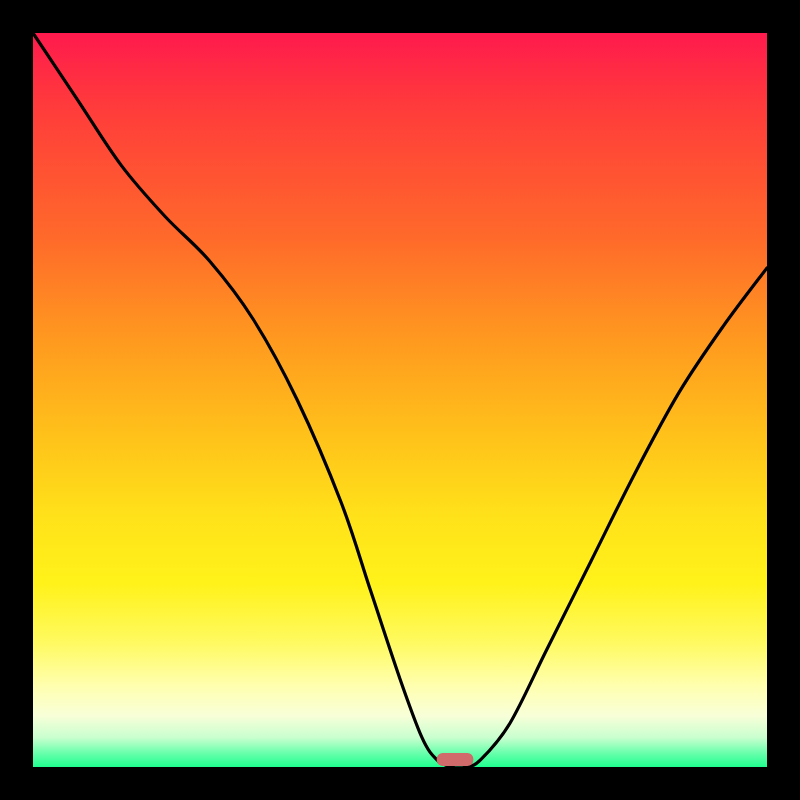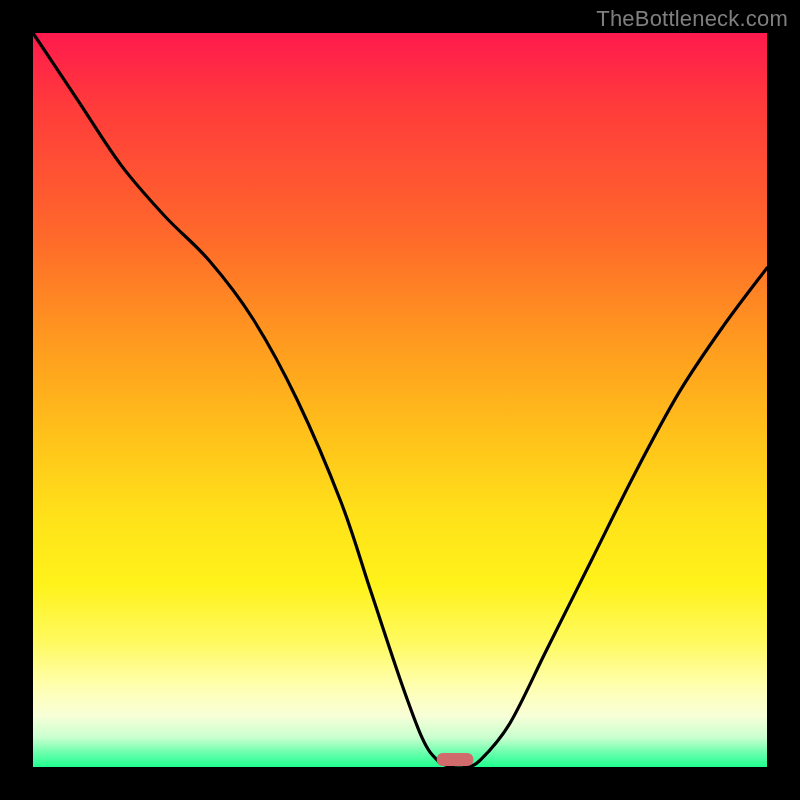--- a/index.html
+++ b/index.html
@@ -60,21 +60,20 @@
     width: 734px;
     height: 734px;
     pointer-events: none;
   }
 </style>
 </head>
 <body>
 
 <div class="frame">
 
-  <div class="watermark">TheBottleneck.com</div>
 
   <div class="plot"></div>
 
   <svg class="curve" viewBox="0 0 734 734">
     <path id="curve-path" fill="none" stroke="#000" stroke-width="3.2" stroke-linecap="round" stroke-linejoin="round" d="M 0.00 0.00 C 7.34 11.01, 29.36 44.04, 44.04 66.06 C 58.72 88.08, 73.40 112.55, 88.08 132.12 C 102.76 151.69, 117.44 167.60, 132.12 183.50 C 146.80 199.40, 161.48 210.41, 176.16 227.54 C 190.84 244.67, 205.52 263.02, 220.20 286.26 C 234.88 309.50, 249.56 336.42, 264.24 367.00 C 278.92 397.58, 296.05 437.95, 308.28 469.76 C 320.51 501.57, 327.85 528.48, 337.64 557.84 C 347.43 587.20, 358.44 621.45, 367.00 645.92 C 375.56 670.39, 382.90 691.18, 389.02 704.64 C 395.14 718.10, 398.81 721.77, 403.70 726.66 C 408.59 731.55, 413.49 732.78, 418.38 734.00 C 423.27 735.22, 428.17 735.22, 433.06 734.00 C 437.95 732.78, 440.40 734.00, 447.74 726.66 C 455.08 719.32, 466.09 708.31, 477.10 689.96 C 488.11 671.61, 500.34 643.47, 513.80 616.56 C 527.26 589.65, 543.16 557.84, 557.84 528.48 C 572.52 499.12, 587.20 468.54, 601.88 440.40 C 616.56 412.26, 631.24 384.13, 645.92 359.66 C 660.60 335.19, 675.28 314.40, 689.96 293.60 C 704.64 272.80, 726.66 244.67, 734.00 234.88"></path>
     <rect id="marker-rect" rx="6" ry="6" height="13" x="403.70" width="36.70" y="720.00" fill="#d16a6a"></rect>
   </svg>
 
 </div>
 

